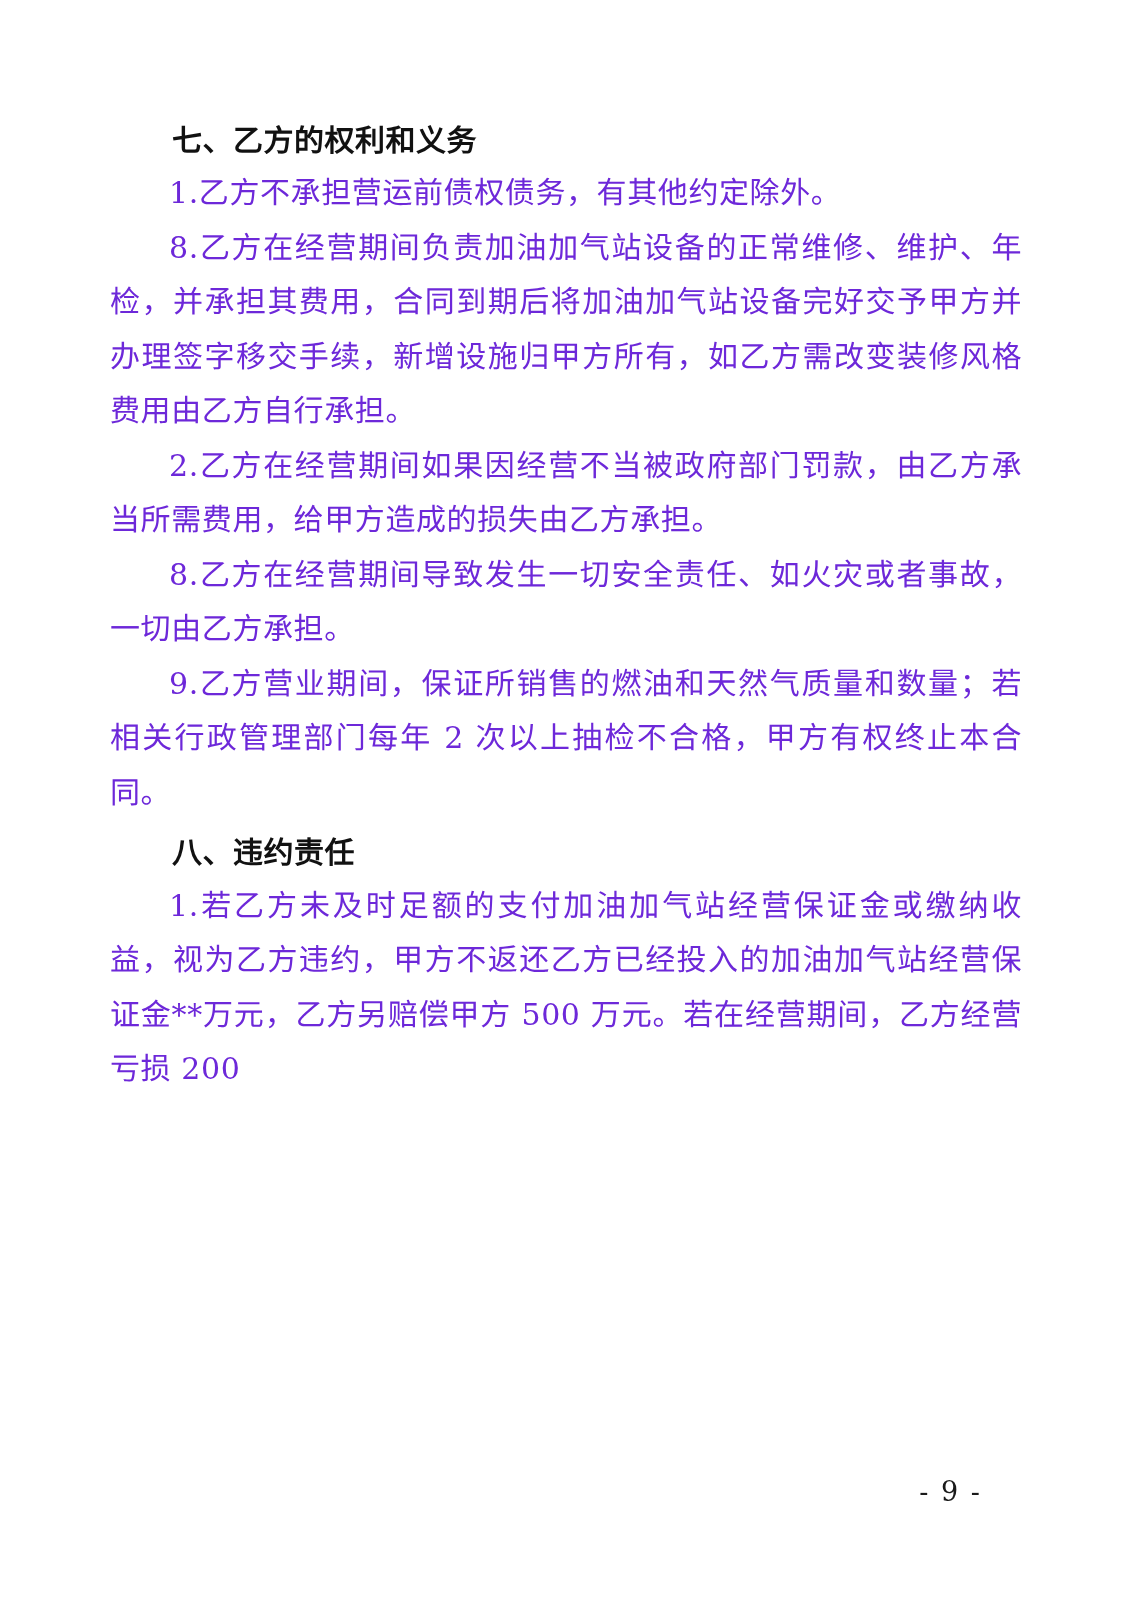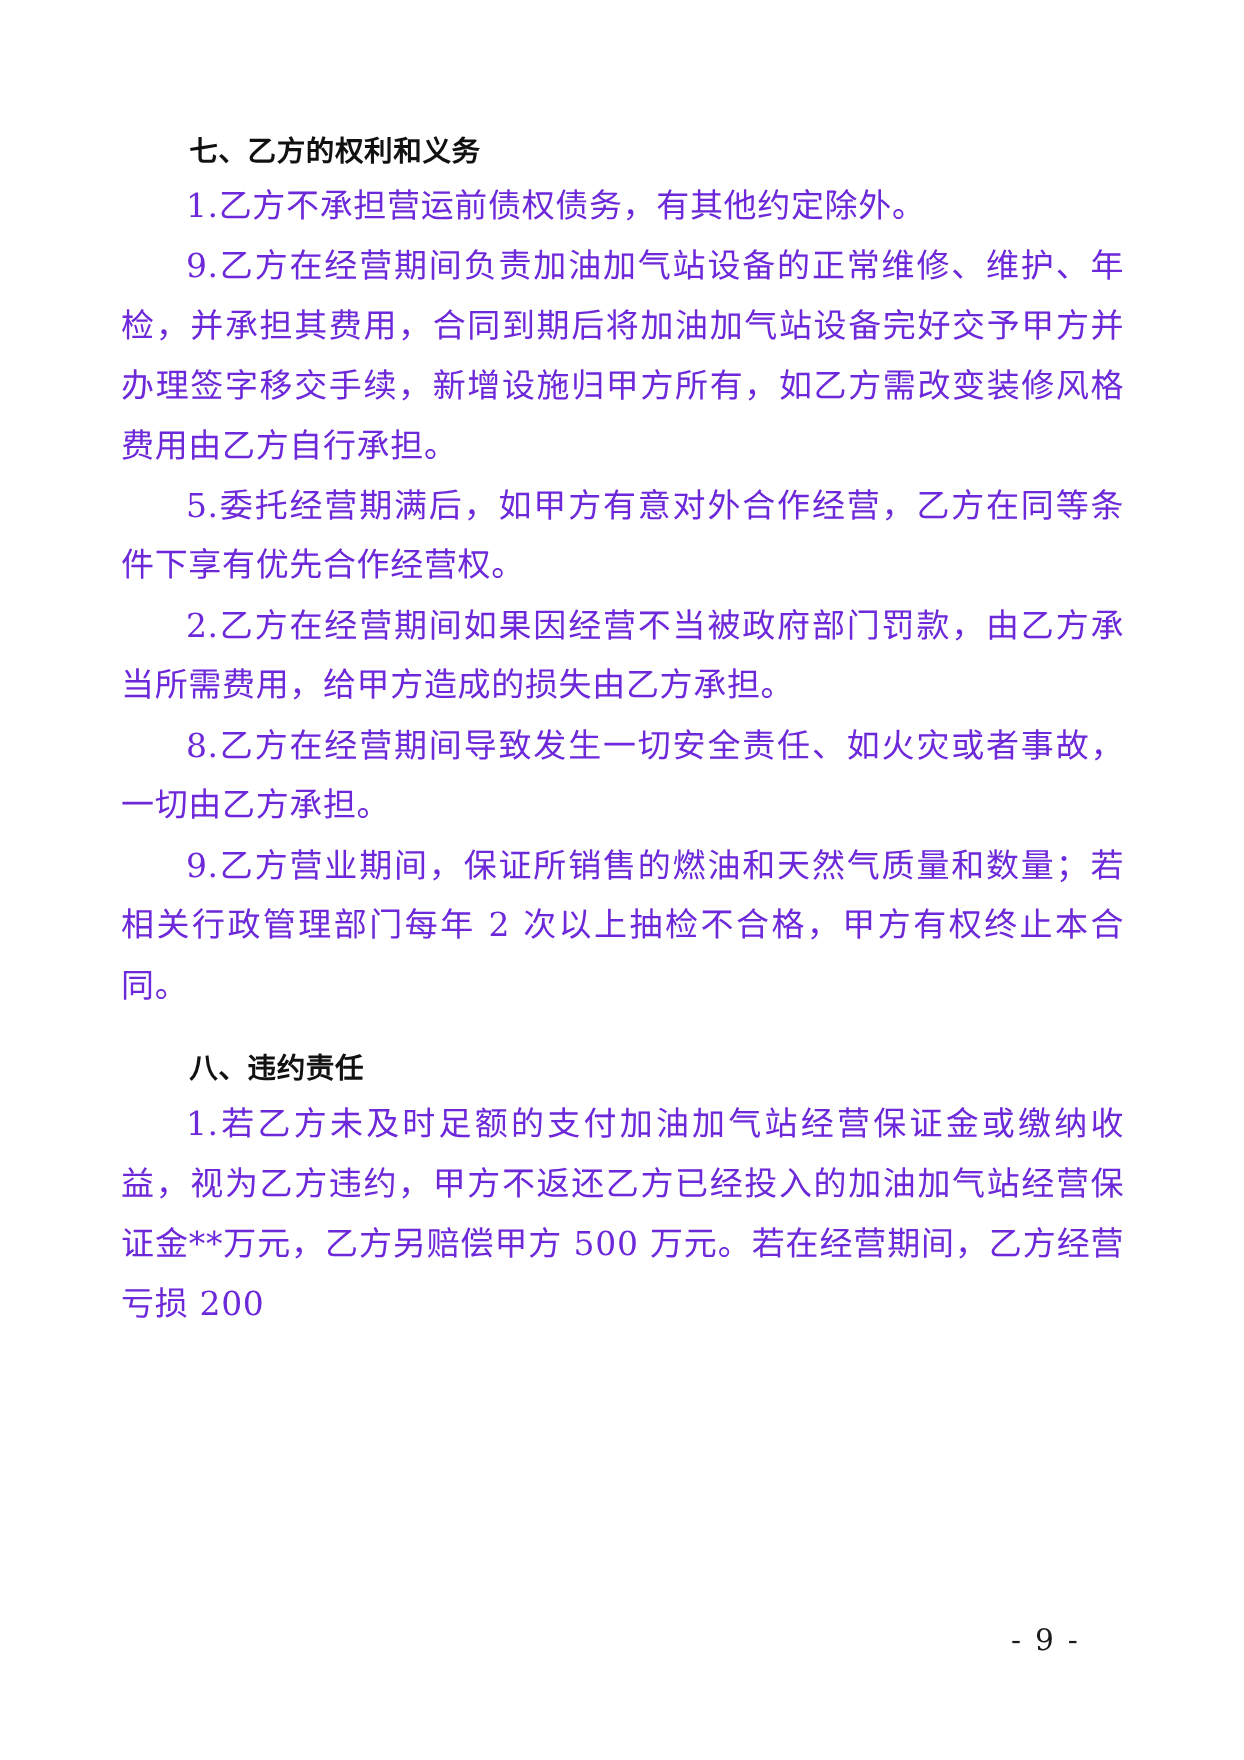--- a/index.html
+++ b/index.html
@@ -19,30 +19,30 @@
   }
   .content {
     position: absolute;
     left: 110px;
     top: 122px;
     width: 912px;
   }
   .heading {
     font-family: "DejaVu Sans", "Liberation Sans", sans-serif;
     font-weight: 700;
-    font-size: 26px;
+    font-size: 30px;
     line-height: 1.28;
     color: #111111;
     letter-spacing: 0.5px;
     text-indent: 62px;
     margin: 0 0 6px 0;
     white-space: pre;
   }
   .heading.second {
-    margin-top: 32px;
+    margin-top: 14px;
   }
   .para {
     font-family: "DejaVu Serif", "Liberation Serif", serif;
     font-size: 30px;
     line-height: 54.5px;
     color: #6d28d9;
     text-align: justify;
     text-justify: inter-ideograph;
     text-indent: 59px;
     margin: 0;
@@ -74,24 +74,23 @@
 
 <div class="page">
 
   <div class="content">
 
     <h2 class="heading">七、乙方的权利和义务</h2>
 
     <p class="para">1.乙方不承担营运前债权债务，有其他约定除外。</p>
 
 
-    <p class="para">9.乙方在经营期间负责加油加气站设备的正常维修、维护、年检，并承担其费用，合同到期后将加油加气站设备完好交予甲方并办理签字移交手续，新增设施归甲方所有，如乙方需改变装修风格费用由乙方自行承担。</p>
+    <p class="para">8.乙方在经营期间负责加油加气站设备的正常维修、维护、年检，并承担其费用，合同到期后将加油加气站设备完好交予甲方并办理签字移交手续，新增设施归甲方所有，如乙方需改变装修风格费用由乙方自行承担。</p>
 
 
-    <p class="para">5.委托经营期满后，如甲方有意对外合作经营，乙方在同等条件下享有优先合作经营权。</p>
 
     <p class="para">2.乙方在经营期间如果因经营不当被政府部门罚款，由乙方承当所需费用，给甲方造成的损失由乙方承担。</p>
 
 
     <p class="para">8.乙方在经营期间导致发生一切安全责任、如火灾或者事故，一切由乙方承担。</p>
 
     <p class="para">9.乙方营业期间，保证所销售的燃油和天然气质量和数量；若相关行政管理部门每年 2 次以上抽检不合格，甲方有权终止本合同。</p>
 
     <h2 class="heading second">八、违约责任</h2>
 

